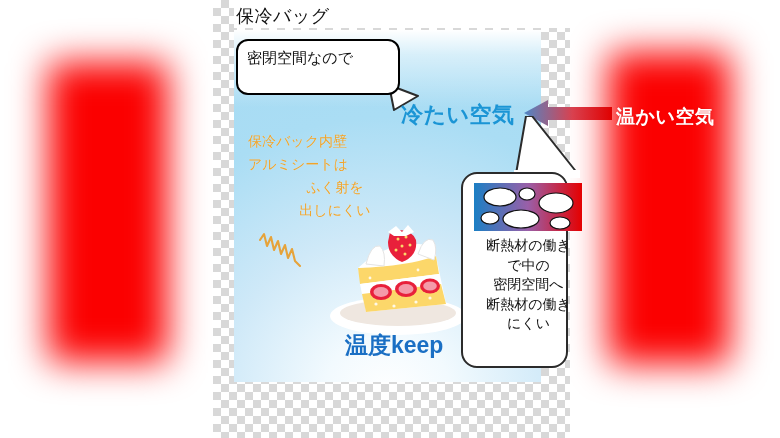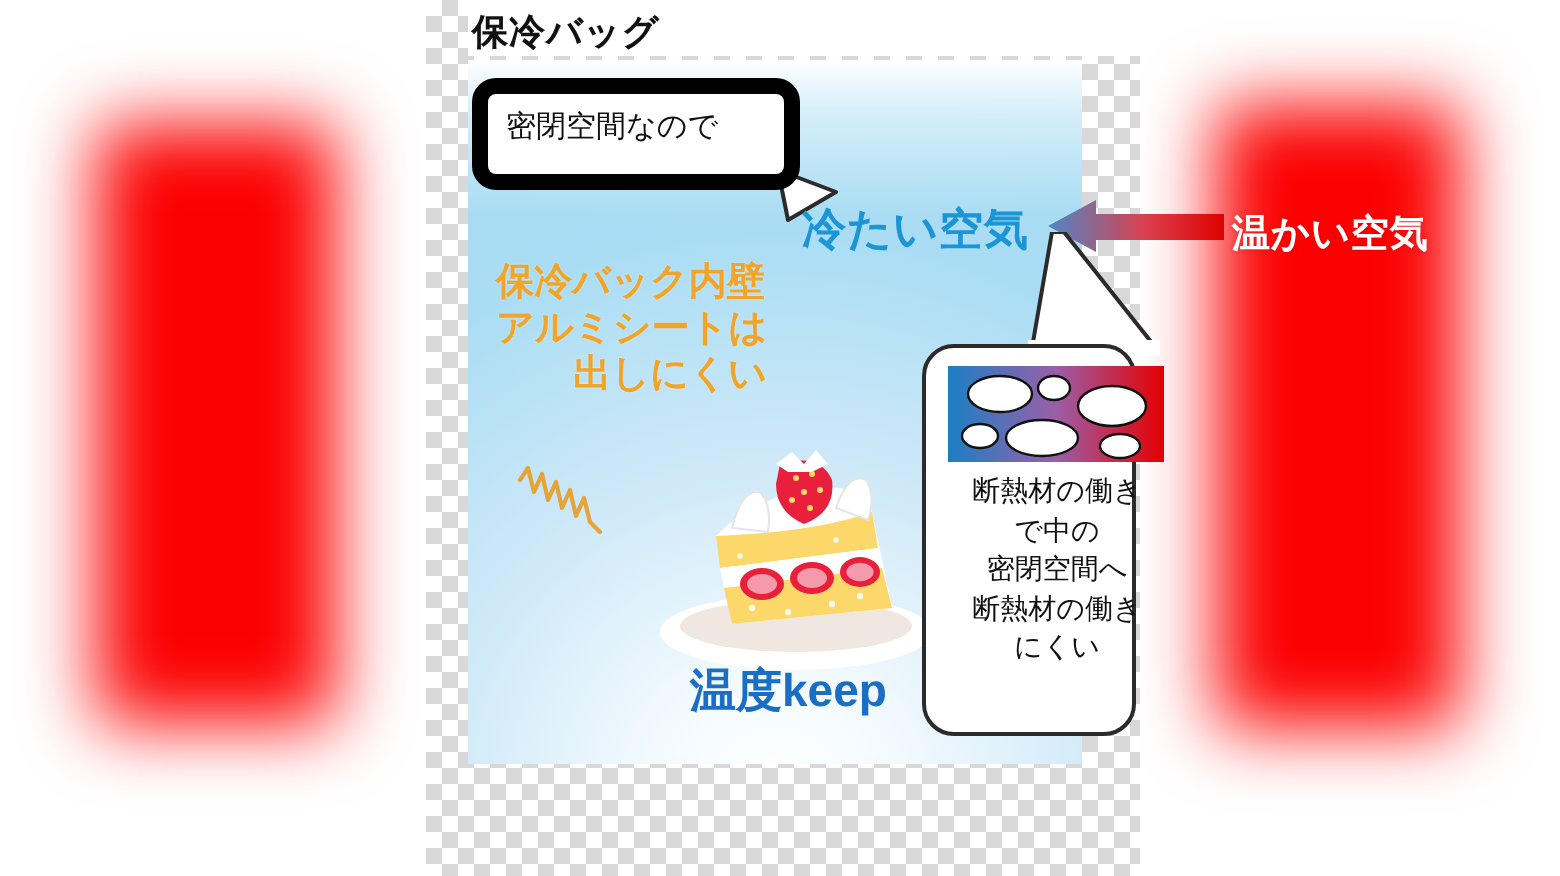--- a/index.html
+++ b/index.html
@@ -51,21 +51,21 @@
   }
   
   #title-strip {
     position:absolute;
     left:234px; top:0px; width:336px; height:28px;
     background:#ffffff;
   }
   #page-title {
     position:absolute;
     left:236px; top:4px;
-    font-size:18px; font-weight:bold; color:#111111;
+    font-size:18px; font-weight:normal; color:#111111;
     letter-spacing:.5px; white-space:nowrap;
   }
 
   
   #bag-interior {
     position:absolute;
     left:234px; top:30px; width:307px; height:352px;
     background:
       radial-gradient(130% 110% at 50% 104%, #ffffff 0%, #f2fafe 16%, #cfe9f8 42%, #aaddf4 72%, #a6dbf3 100%);
   }
@@ -73,21 +73,21 @@
     content:"";
     position:absolute; inset:0;
     background:linear-gradient(to bottom, #ffffff 0%, rgba(255,255,255,.55) 7%, rgba(255,255,255,0) 22%);
   }
 
   
   #bubble-sealed {
     position:absolute;
     left:236px; top:39px; width:164px; height:56px;
     background:#ffffff;
-    border:8px solid #000000;
+    border:2px solid #000000;
     border-radius:12px;
     z-index:6;
     text-decoration:underline;
   }
   #bubble-sealed .txt {
     position:absolute; left:9px; top:6px;
     font-size:15px; line-height:21px; color:#111111;
     white-space:nowrap;
   }
   #bubble-sealed-tail {
@@ -127,21 +127,21 @@
     text-align:center;
     font-size:14px; line-height:19.5px; color:#111111;
   }
 
   
   #alu-caption {
     position:absolute;
     left:240px; top:130px; width:190px;
     text-align:center;
     color:#f0a42a;
-    font-size:19px; line-height:23px; font-weight:bold;
+    font-size:14px; line-height:23px; font-weight:normal;
     z-index:6;
     text-shadow:0 0 1px rgba(255,255,255,.5);
   }
   #alu-caption .l1,#alu-caption .l2 { display:block; text-align:left; padding-left:8px; }
   #alu-caption .l3,#alu-caption .l4 { display:block; text-align:center; }
 
   
   #radiation-wave { position:absolute; left:258px; top:232px; z-index:6; }
 
   
@@ -168,20 +168,21 @@
   <div id="checker"></div>
 
   <div id="title-strip"></div>
   <div id="page-title">保冷バッグ</div>
 
   <div id="bag-interior"></div>
 
   <div id="alu-caption">
     <span class="l1">保冷バック内壁</span>
     <span class="l2">アルミシートは</span>
+    <span class="l3">ふく射を</span>
     <span class="l4">出しにくい</span>
   </div>
 
   <svg id="radiation-wave" width="50" height="40" viewBox="0 0 50 40">
     <polyline points="2,8 6,2 9,14 13,5 16,18 20,9 23,22 27,13 30,26 34,17 37,29 42,34" fill="none" stroke="#e6a33a" stroke-width="2.1" stroke-linejoin="round" stroke-linecap="round"></polyline>
   </svg>
 
   <svg id="cake" width="160" height="130" viewBox="0 0 160 130">
 
     <ellipse cx="80" cy="104" rx="68" ry="19" fill="#ffffff"></ellipse>

